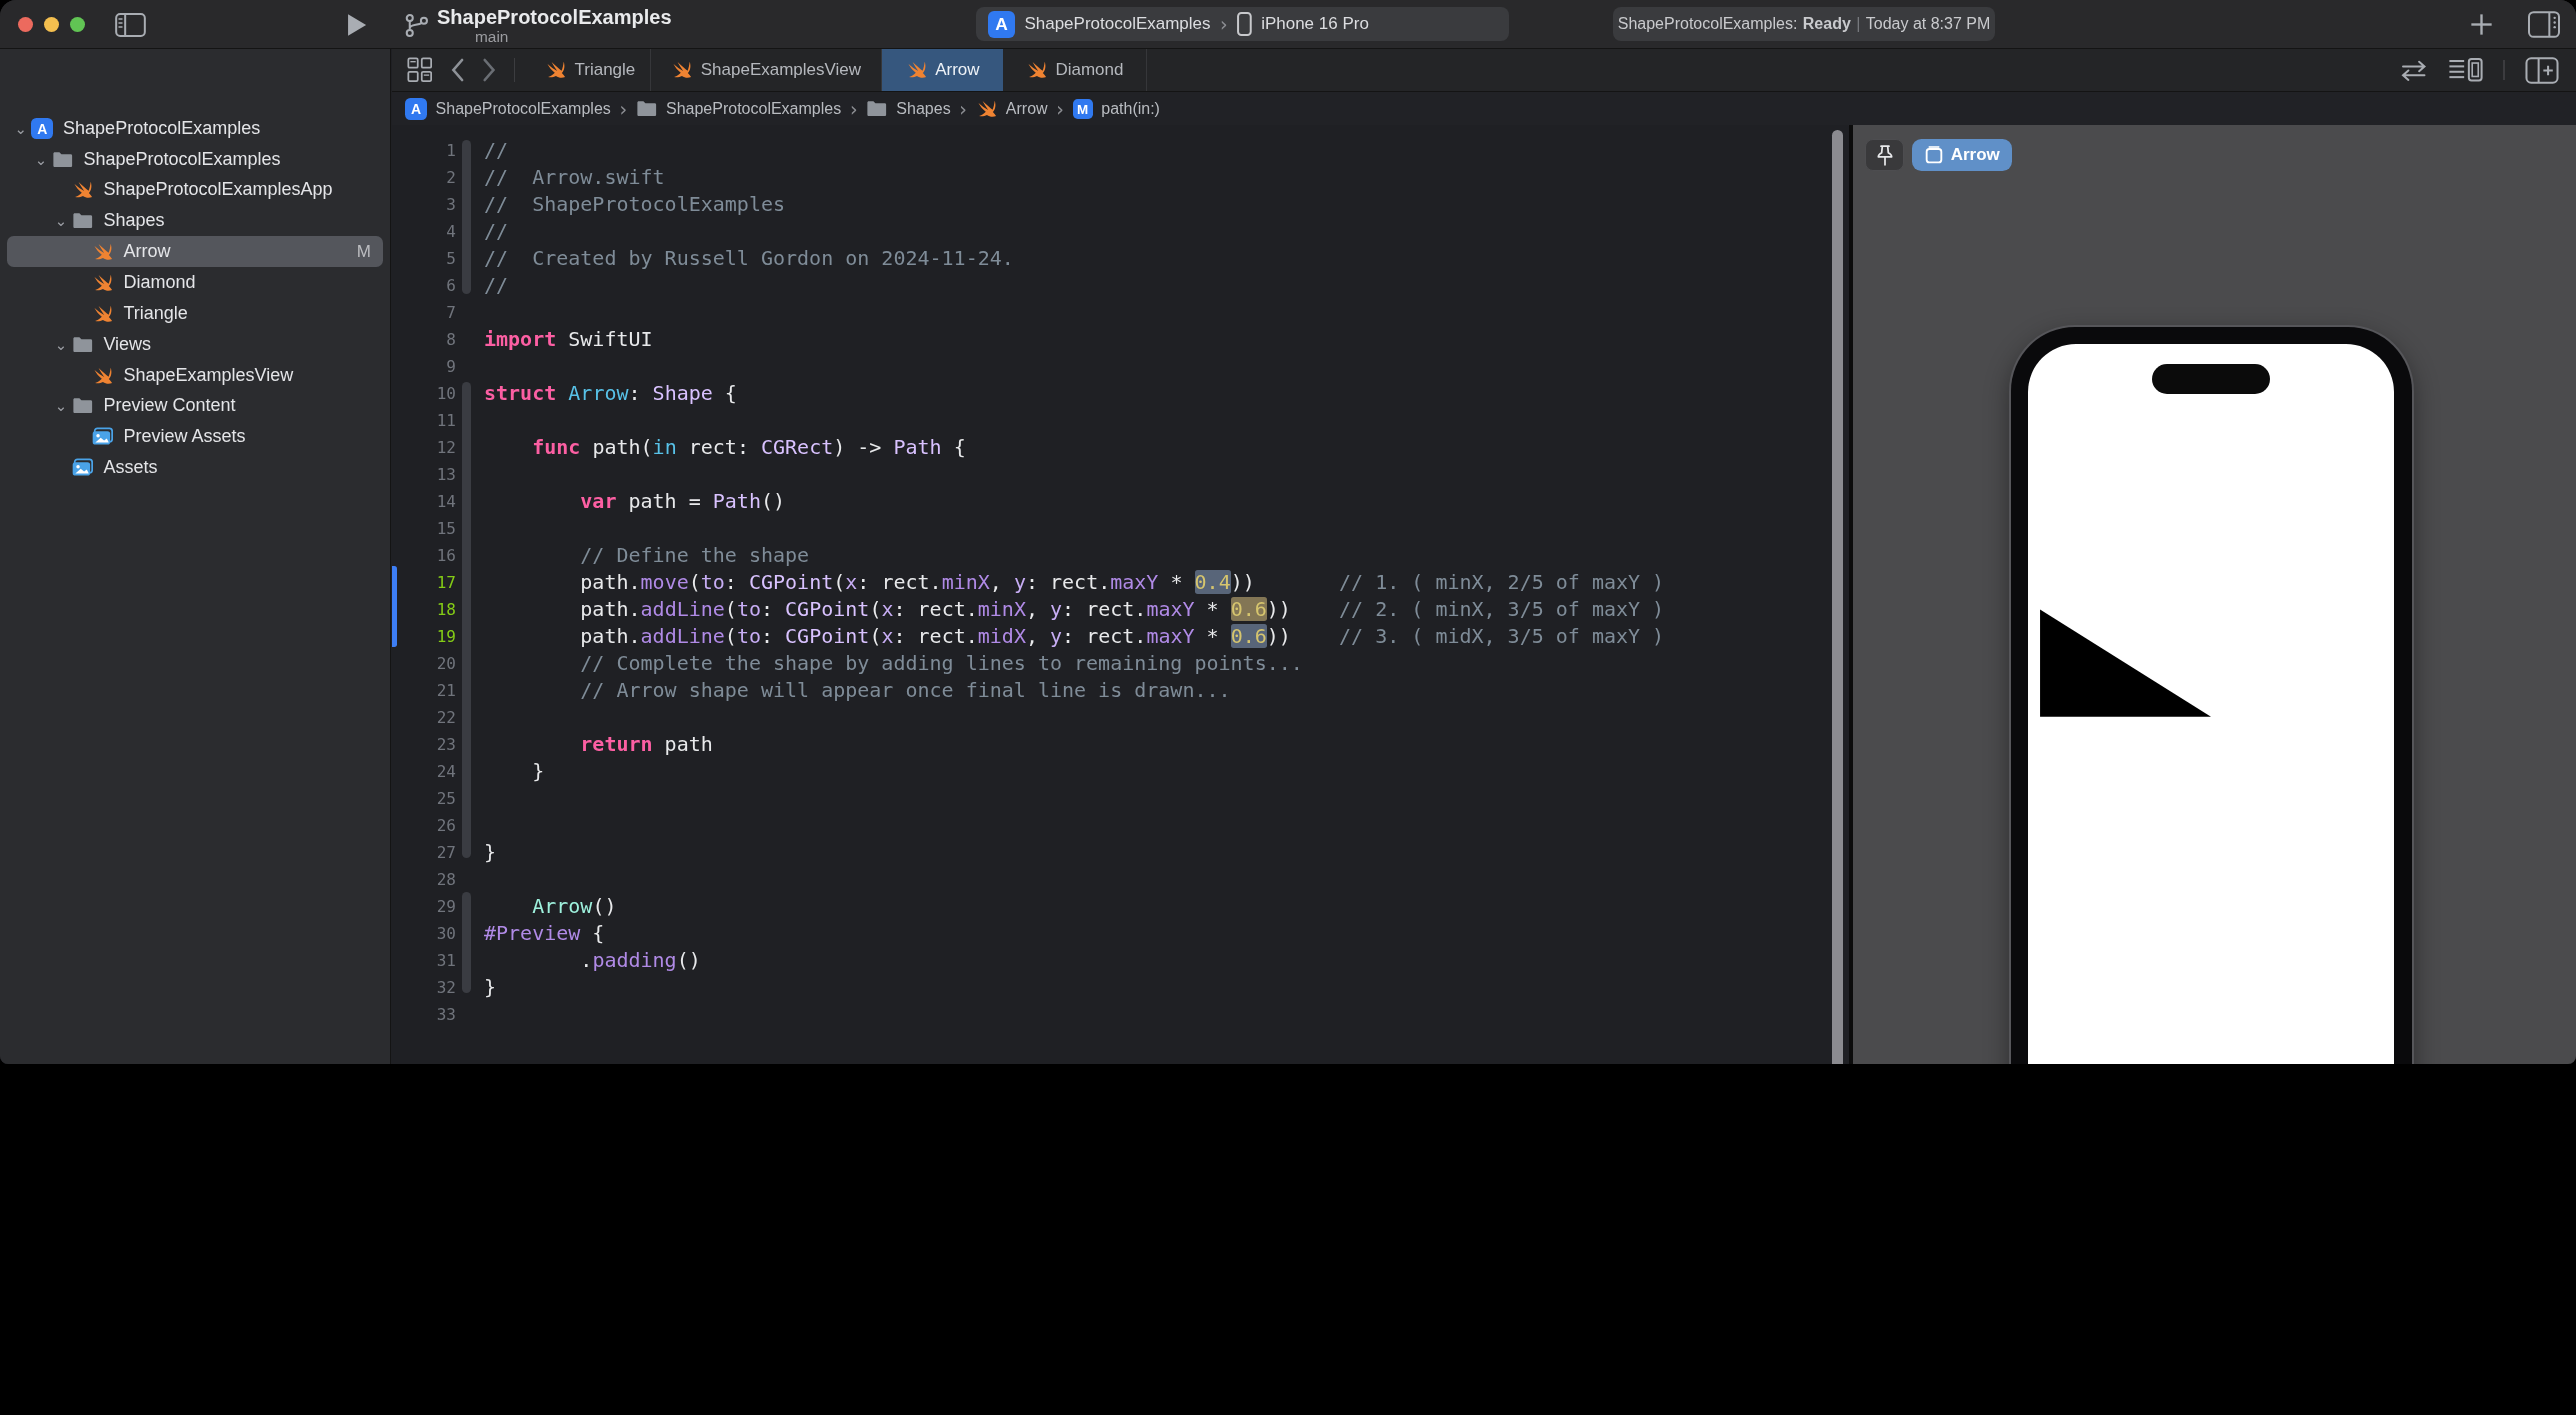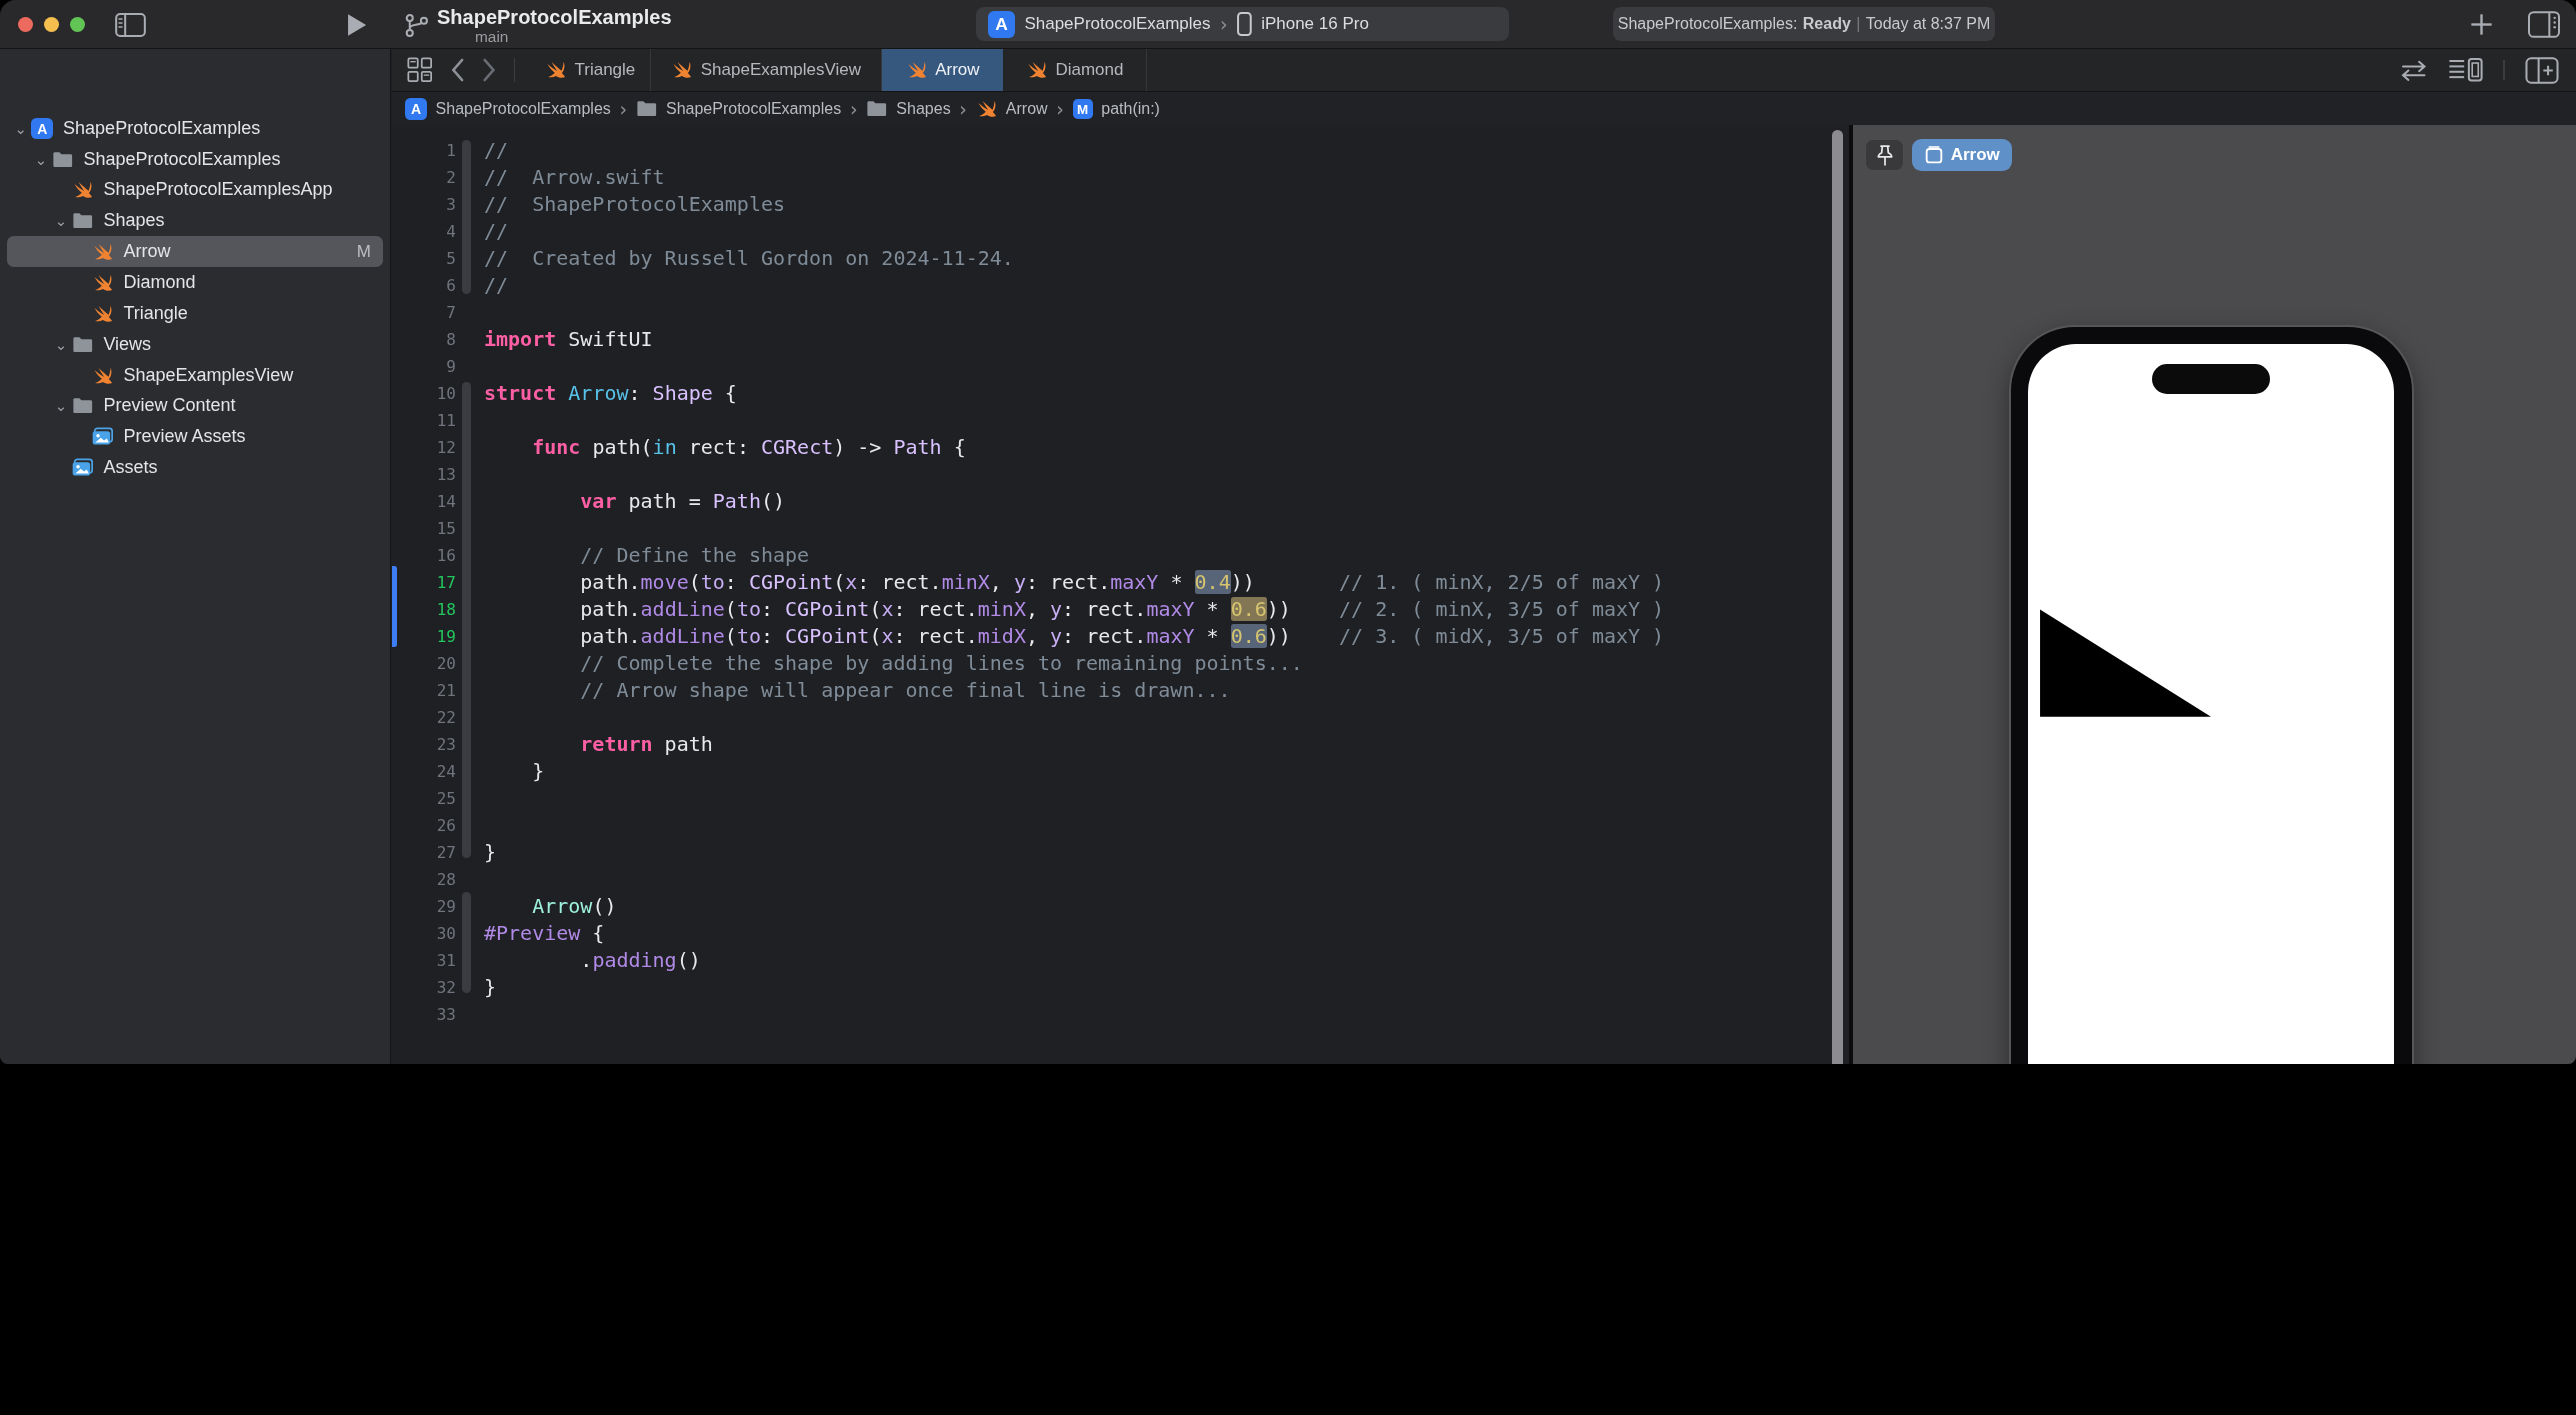--- a/index.html
+++ b/index.html
@@ -38,21 +38,21 @@
   .trow .sel-bg { position:absolute; left:6.7px; right:8px; top:0; height:31px; background:#54565c; border-radius:6.7px; }
   .trow .chev { width:20px; text-align:center; color:#9a9da3; font-size:14.8px; position:relative; }
   .trow .lbl { font-size:18px; color:#e4e5e8; margin-left:9.4px; position:relative; white-space:nowrap; }
   .trow .badge { margin-left:auto; margin-right:20px; font-size:17px; color:#bcbdc1; position:relative; }
   .ticon { width:23px; height:20px; position:relative; display:flex; align-items:center; justify-content:center; }
 
   
   #editor { left:392px; top:125px; width:1456px; height:1252px; background:#1f2024; overflow:hidden; }
   #gutter { position:absolute; left:0; top:12px; width:64px; }
   .lnum { height:27px; line-height:27px; text-align:right; font-family:"DejaVu Sans Mono",monospace; font-size:16px; color:#70747c; }
-  .lnum.hot { color:#22c55e;padding-left:40px; }
+  .lnum.hot { color:#84cc16;padding-left:40px; }
   #ribbon { position:absolute; left:70px; top:12px; width:8.7px; }
   .rib { position:absolute; left:0; width:8.7px; background:#3a3c42; border-radius:4.7px; }
   #codecol { position:absolute; left:92px; top:12px; }
   .cline { height:27px; line-height:27px; white-space:pre; font-family:"DejaVu Sans Mono",monospace; font-size:20px; color:#e8e9eb; }
   .pl { color:#e8e9eb; } .cm { color:#7f8c98; } .kw { color:#fc5fa3; font-weight:bold; }
   .ty { color:#d9c2ff; } .mb { color:#b08ae6; } .ar { color:#c7adf4; }
   .dc { color:#58c2e8; } .pj { color:#9ef1dd; } .nm { color:#d6c56e; }
   .s1 { background:#586579; border-radius:2.7px;text-align:center; } .s2 { background:#837655; border-radius:2.7px; }
   #change-bar { position:absolute; left:0; top:441px; width:4.7px; height:81px; background:#3d7ef5; border-radius:0 2.7px 2.7px 0; }
   #scrollbar { position:absolute; left:1440px; top:5.4px; width:10.7px; height:1240px; background:#8b8b90; border-radius:5.4px; }

